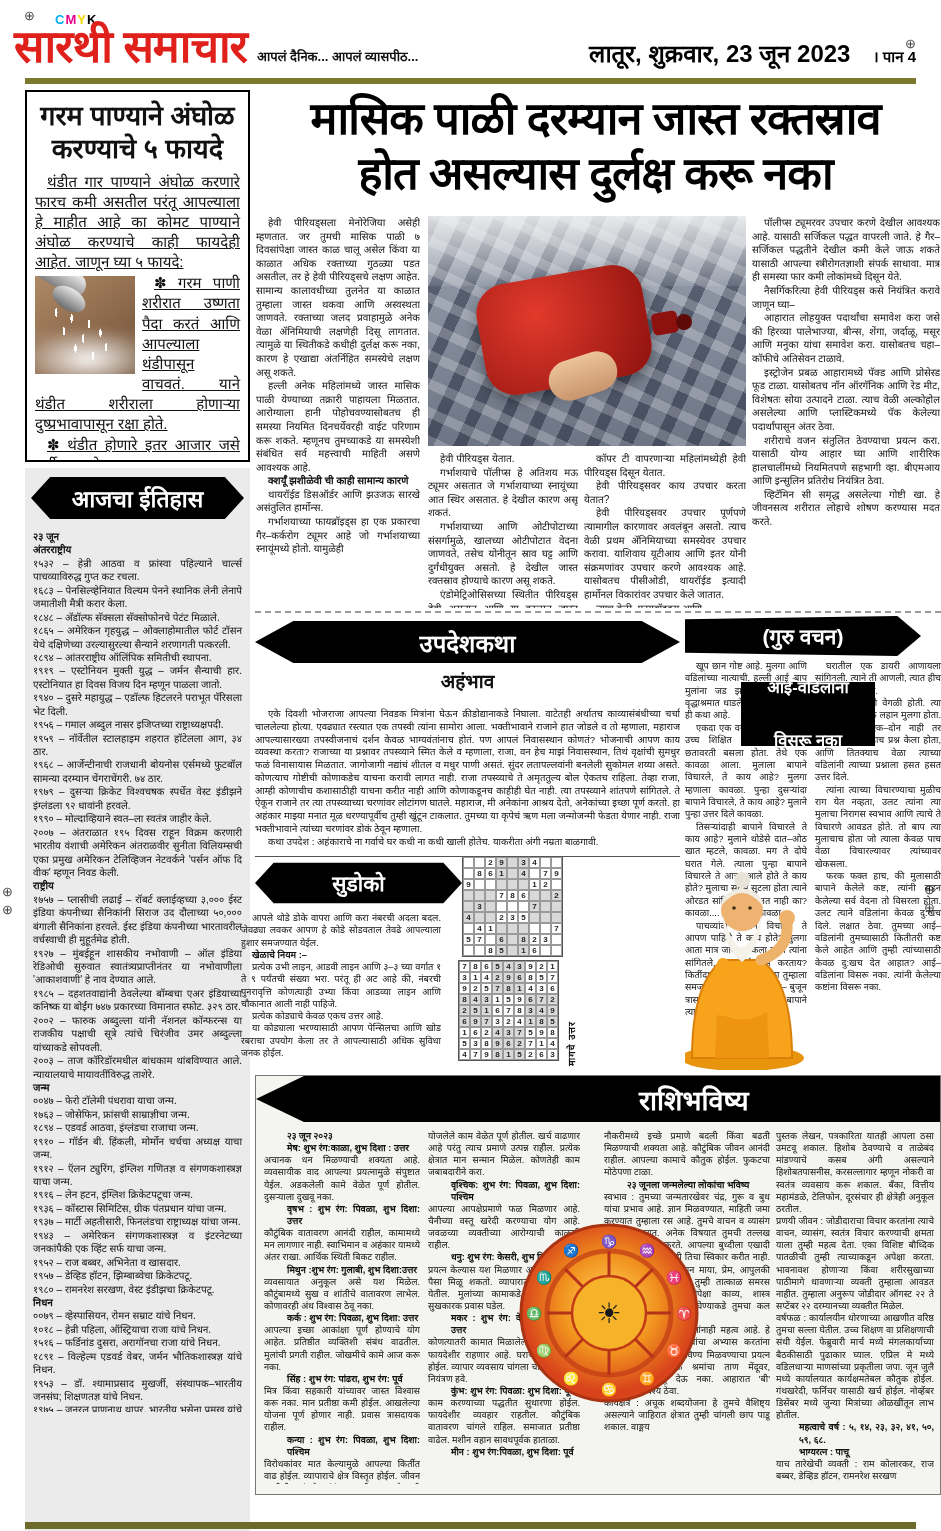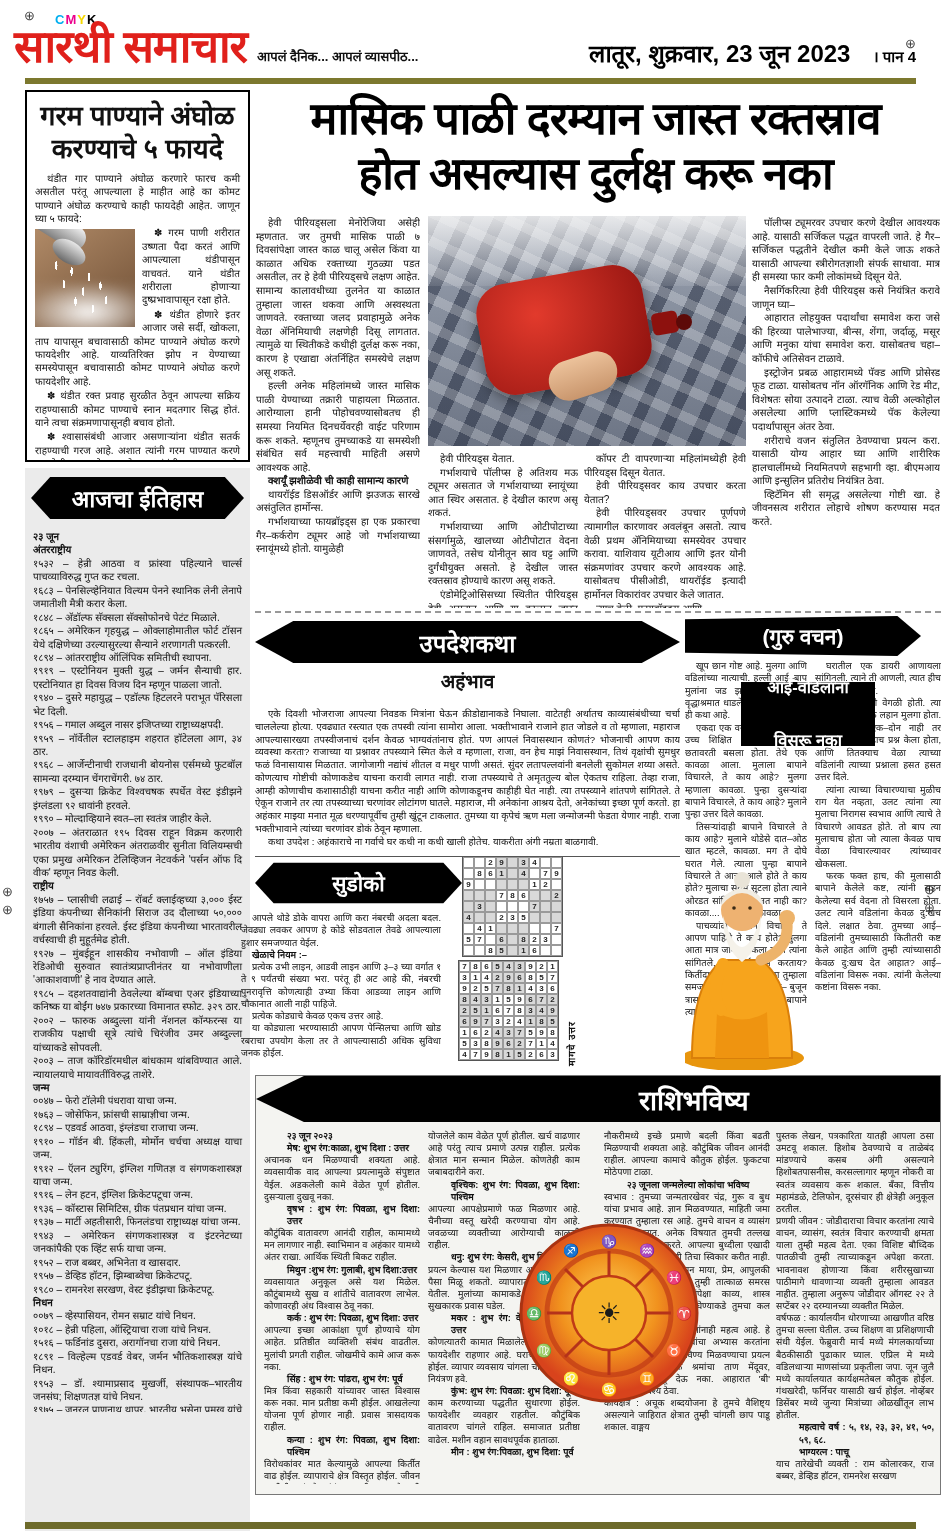--- a/index.html
+++ b/index.html
@@ -21,21 +21,21 @@
   .goldbar2{position:absolute;left:25px;top:1522px;width:891px;height:7px;background:#6d6a2a;}
 
   
   .ribbon{background:#000;color:#fff;display:flex;align-items:center;justify-content:center;
           font-weight:800;clip-path:polygon(0 50%,9% 2%,91% 2%,100% 50%,91% 98%,9% 98%);}
 
   
   .bathbox{position:absolute;left:25px;top:90px;width:225px;height:372px;border:2px solid #000;
            padding:6px 8px;box-sizing:border-box;overflow:hidden;background:#fff;}
   .bath-title{font-size:27px;font-weight:800;text-align:center;line-height:1.22;margin:2px 0 6px;}
-  .bp,.ip{font-size:10px;line-height:1.34;text-align:justify;margin:0 0 1px;text-indent:12px;}
+  .bp,.ip{font-size:15px;line-height:1.34;text-align:justify;margin:0 0 1px;text-indent:12px;text-decoration:underline;}
   .shower{float:left;width:100px;height:98px;margin:3px 7px 2px 0;position:relative;overflow:hidden;
           background:linear-gradient(145deg,#b08a67,#6f4f35);}
   .shower .arm{position:absolute;left:-10px;top:-14px;width:64px;height:24px;border-radius:12px;
           background:linear-gradient(#f0f0f0,#808080);transform:rotate(32deg);}
   .shower .shead{position:absolute;left:16px;top:12px;width:36px;height:22px;border-radius:50%;
           background:linear-gradient(#e8e8e8,#6a6a6a);transform:rotate(32deg);}
   .shower .spray{position:absolute;left:4px;top:28px;width:96px;height:72px;background:
      radial-gradient(2px 7px at 18% 12%,#fff 60%,transparent 62%),
      radial-gradient(2px 7px at 34% 20%,#fff 60%,transparent 62%),
      radial-gradient(2px 7px at 52% 28%,#fff 60%,transparent 62%),

